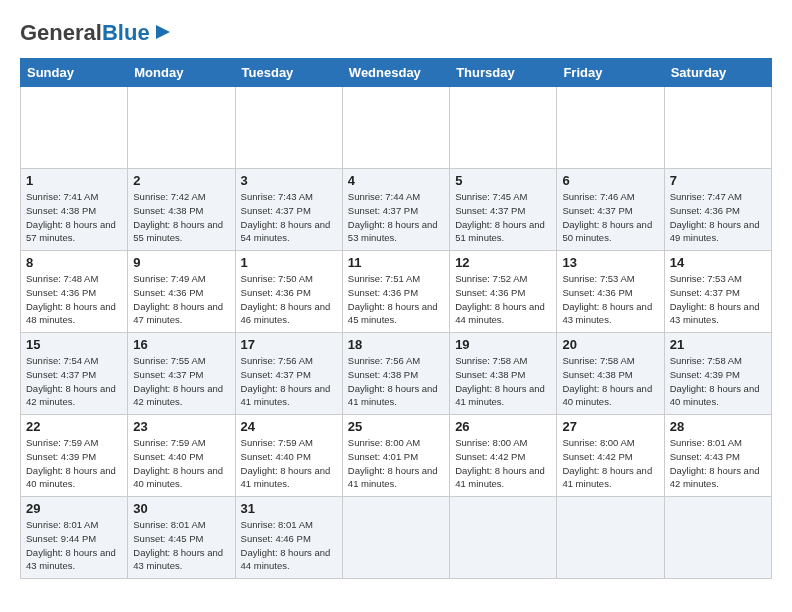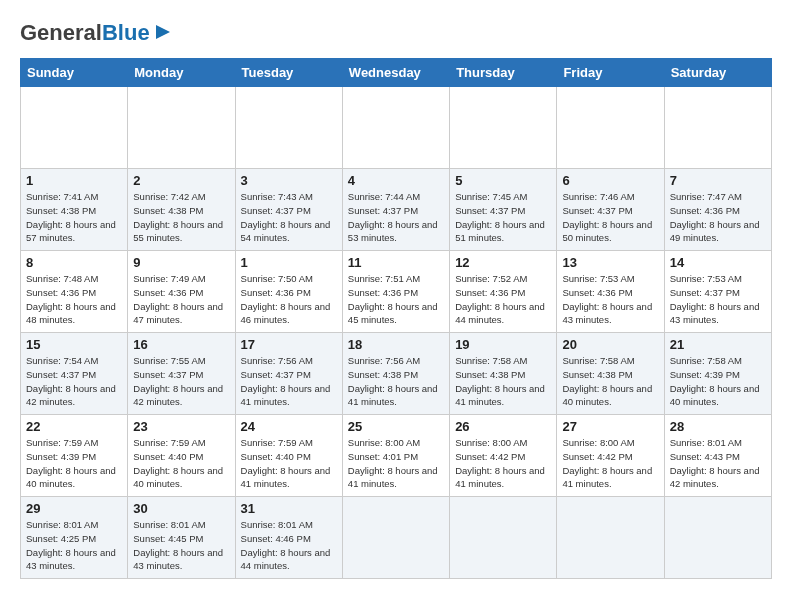--- a/index.html
+++ b/index.html
@@ -154,21 +154,21 @@
       <tr>
         <td><span class="day-num">22</span><span class="cell-text">Sunrise: 7:59 AM</span><br><span class="cell-text">Sunset: 4:39 PM</span><br><span class="cell-text">Daylight: 8 hours and 40 minutes.</span></td>
         <td><span class="day-num">23</span><span class="cell-text">Sunrise: 7:59 AM</span><br><span class="cell-text">Sunset: 4:40 PM</span><br><span class="cell-text">Daylight: 8 hours and 40 minutes.</span></td>
         <td><span class="day-num">24</span><span class="cell-text">Sunrise: 7:59 AM</span><br><span class="cell-text">Sunset: 4:40 PM</span><br><span class="cell-text">Daylight: 8 hours and 41 minutes.</span></td>
         <td><span class="day-num">25</span><span class="cell-text">Sunrise: 8:00 AM</span><br><span class="cell-text">Sunset: 4:01 PM</span><br><span class="cell-text">Daylight: 8 hours and 41 minutes.</span></td>
         <td><span class="day-num">26</span><span class="cell-text">Sunrise: 8:00 AM</span><br><span class="cell-text">Sunset: 4:42 PM</span><br><span class="cell-text">Daylight: 8 hours and 41 minutes.</span></td>
         <td><span class="day-num">27</span><span class="cell-text">Sunrise: 8:00 AM</span><br><span class="cell-text">Sunset: 4:42 PM</span><br><span class="cell-text">Daylight: 8 hours and 41 minutes.</span></td>
         <td><span class="day-num">28</span><span class="cell-text">Sunrise: 8:01 AM</span><br><span class="cell-text">Sunset: 4:43 PM</span><br><span class="cell-text">Daylight: 8 hours and 42 minutes.</span></td>
       </tr>
       <tr>
-        <td><span class="day-num">29</span><span class="cell-text">Sunrise: 8:01 AM</span><br><span class="cell-text">Sunset: 4:25 PM</span><br><span class="cell-text">Daylight: 8 hours and 43 minutes.</span></td>
+        <td><span class="day-num">29</span><span class="cell-text">Sunrise: 8:01 AM</span><br><span class="cell-text">Sunset: 9:44 PM</span><br><span class="cell-text">Daylight: 8 hours and 43 minutes.</span></td>
         <td><span class="day-num">30</span><span class="cell-text">Sunrise: 8:01 AM</span><br><span class="cell-text">Sunset: 4:45 PM</span><br><span class="cell-text">Daylight: 8 hours and 43 minutes.</span></td>
         <td><span class="day-num">31</span><span class="cell-text">Sunrise: 8:01 AM</span><br><span class="cell-text">Sunset: 4:46 PM</span><br><span class="cell-text">Daylight: 8 hours and 44 minutes.</span></td>
         <td class="empty"></td>
         <td class="empty"></td>
         <td class="empty"></td>
         <td class="empty"></td>
       </tr>
     </tbody>
 </table>
 

